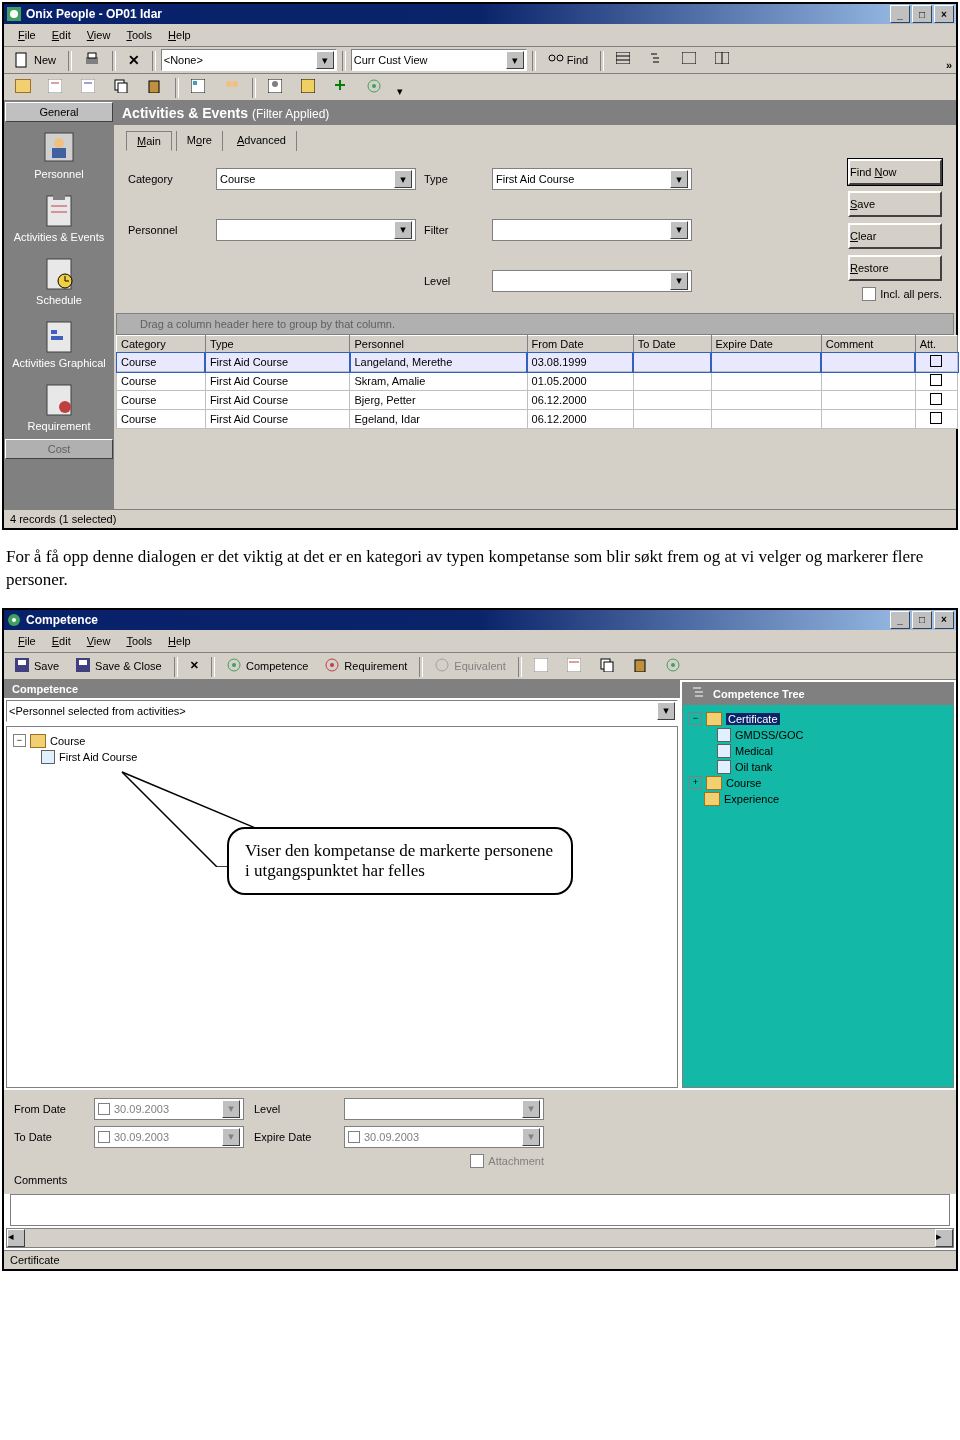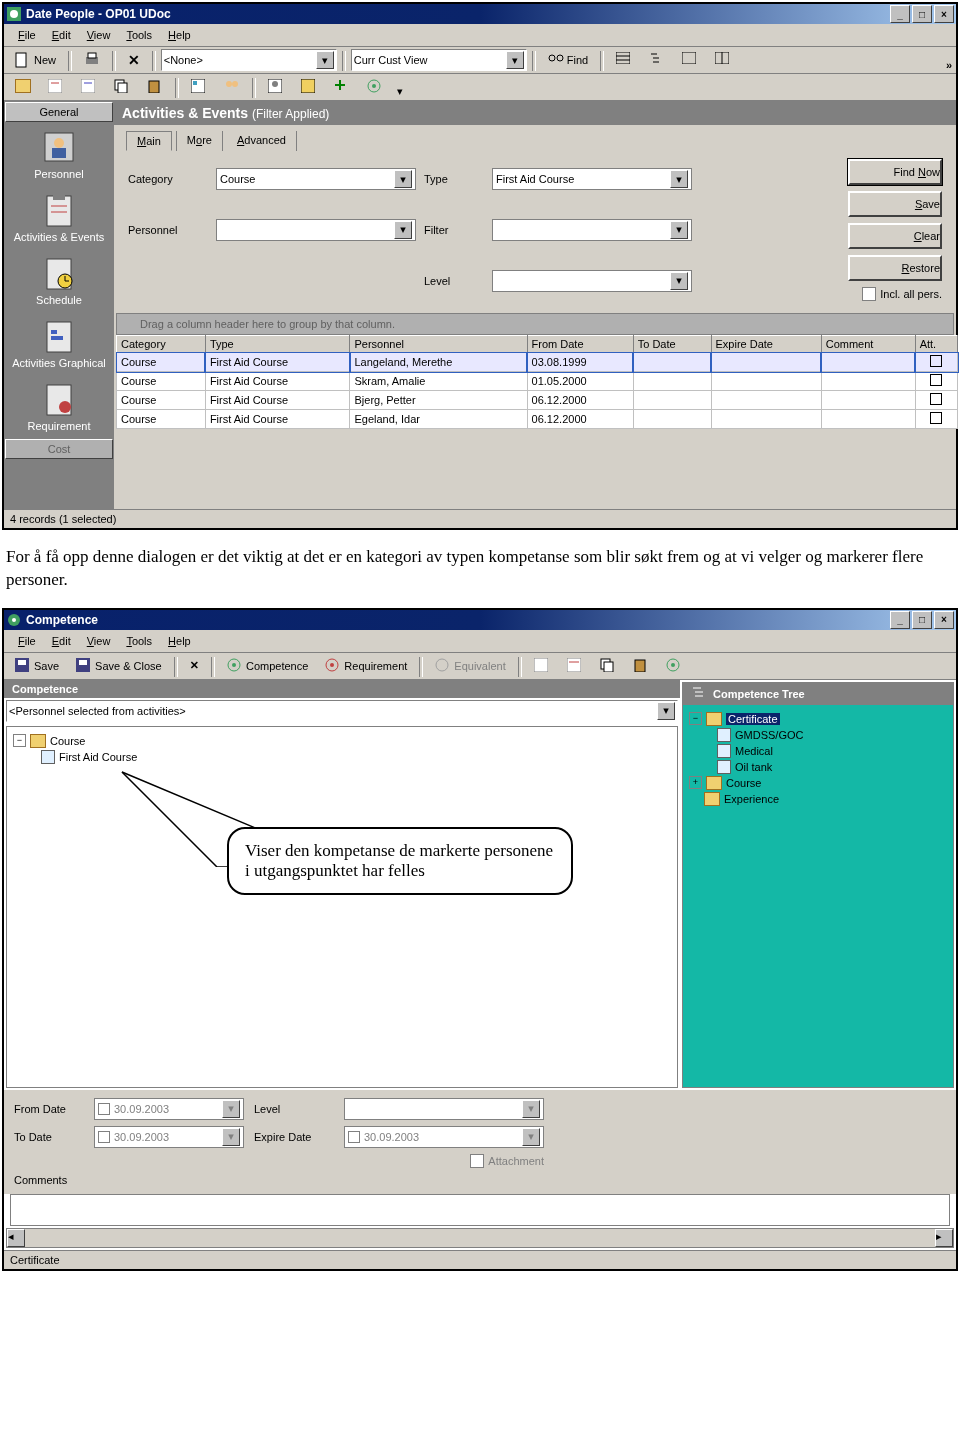--- a/index.html
+++ b/index.html
@@ -28,21 +28,21 @@
 .panelhdr{background:#808080;color:#fff;font-weight:bold;font-size:14px;padding:4px 8px}
 .panelhdr .sub{font-weight:normal;font-size:12px}
 .tabs{display:flex;padding:6px 12px 0;gap:4px}
 .tab{padding:3px 10px;border:1px solid #808080;background:#d4d0c8}
 .tab.active{border-bottom:1px solid #d4d0c8}
 .filterarea{padding:8px 14px;display:grid;grid-template-columns:80px 200px 60px 200px 120px;gap:10px 8px;align-items:center}
 .lbl{text-align:left}
 .txtbox{height:20px;background:#fff;border:1px solid #808080;display:flex;align-items:center;padding:0 3px}
 .txtbox .arrow{width:16px;height:16px;background:#c0c0c0;border:1px solid #fff;border-right-color:#404040;border-bottom-color:#404040;display:flex;align-items:center;justify-content:center;margin-left:auto}
 .btncol{display:flex;flex-direction:column;gap:6px;align-items:flex-end}
-.sbtn{width:90px;height:22px;background:#d4d0c8;border:2px solid #fff;border-right-color:#404040;border-bottom-color:#404040;display:flex;align-items:center;justify-content:flex-end}
+.sbtn{width:90px;height:22px;background:#d4d0c8;border:2px solid #fff;border-right-color:#404040;border-bottom-color:#404040;display:flex;align-items:center;justify-content:flex-start}
 .sbtn.def{outline:1px solid #000}
 .chk{display:flex;align-items:center;gap:4px;justify-content:flex-end}
 .chk .box{width:12px;height:12px;background:#fff;border:1px solid #808080}
 .grouphint{background:#b0b0b0;color:#606060;padding:4px 23px;margin:4px 2px 0 2px;border:1px solid #808080}
 table.datatbl{width:100%;border-collapse:collapse;background:#fff;margin:0 2px}
 table.datatbl th{background:#d4d0c8;border:1px solid #808080;border-top-color:#fff;border-left-color:#fff;padding:2px 4px;text-align:left;font-weight:normal}
 table.datatbl td{border:1px solid #c0c0c0;padding:2px 4px;background:#fff}
 table.datatbl tr.sel td{background:#e8e8ff;outline:1px solid #3060c0}
 .gridfill{flex:1;background:#d4d0c8;min-height:80px}
 .status{background:#d4d0c8;border-top:1px solid #808080;padding:3px 6px}
@@ -69,21 +69,21 @@
 <body>
 
 <div class="win">
   <div class="titlebar">
     <span class="icon-slot">
         <svg width="14" height="14">
           <rect width="14" height="14" fill="#40a060"></rect>
           <circle cx="7" cy="7" r="4" fill="#fff"></circle>
         </svg>
       </span>
-    <span class="ttl">Date People - OP01 UDoc</span>
+    <span class="ttl">Onix People - OP01 Idar</span>
     <div class="winbtns">
       <div class="winbtn">_</div>
       <div class="winbtn">□</div>
       <div class="winbtn">×</div>
     </div>
   </div>
   <div class="menubar">
     <span class="menuitem"><span class="underline">F</span>ile</span>
     <span class="menuitem"><span class="underline">E</span>dit</span>
     <span class="menuitem"><span class="underline">V</span>iew</span>

